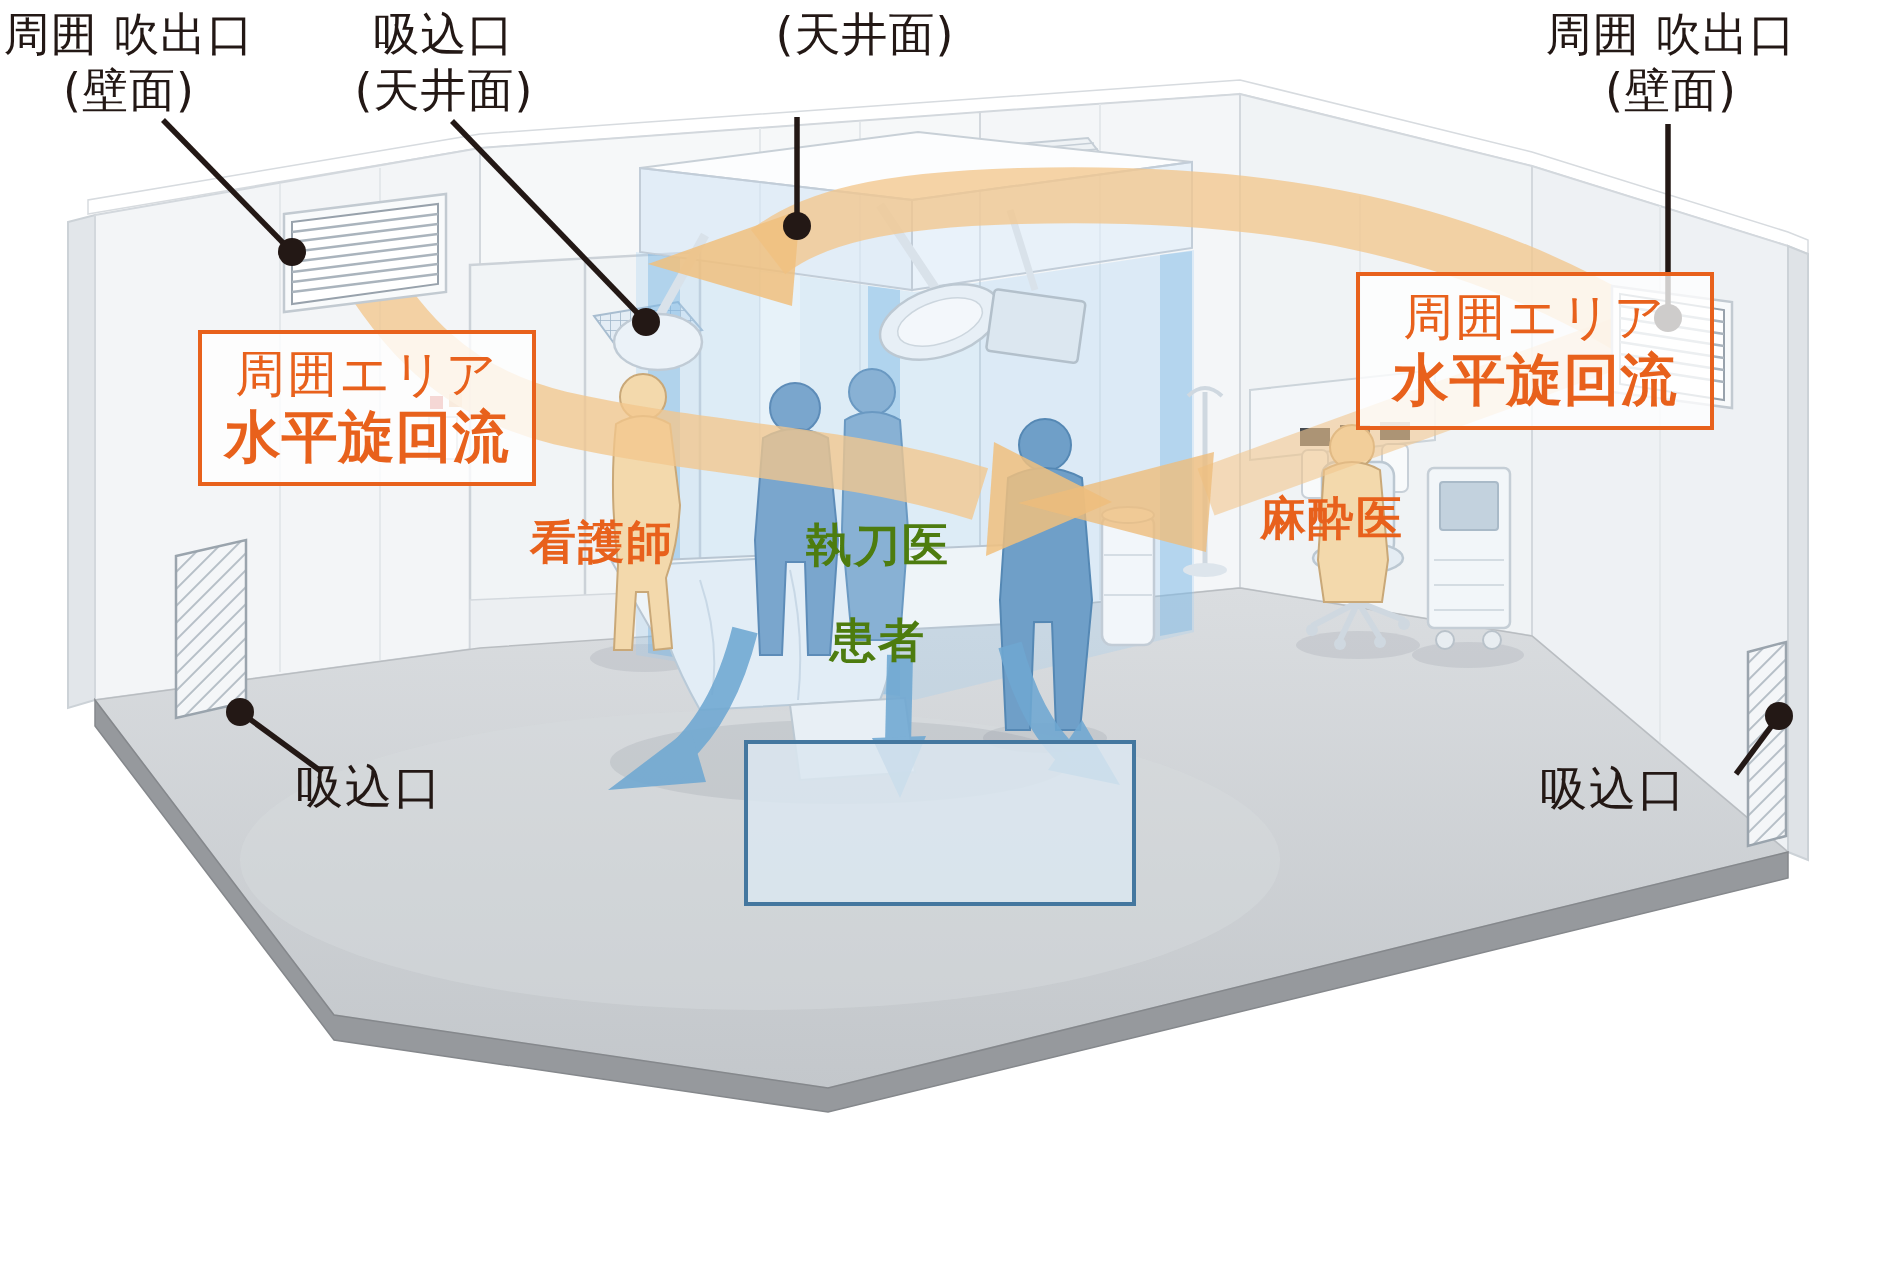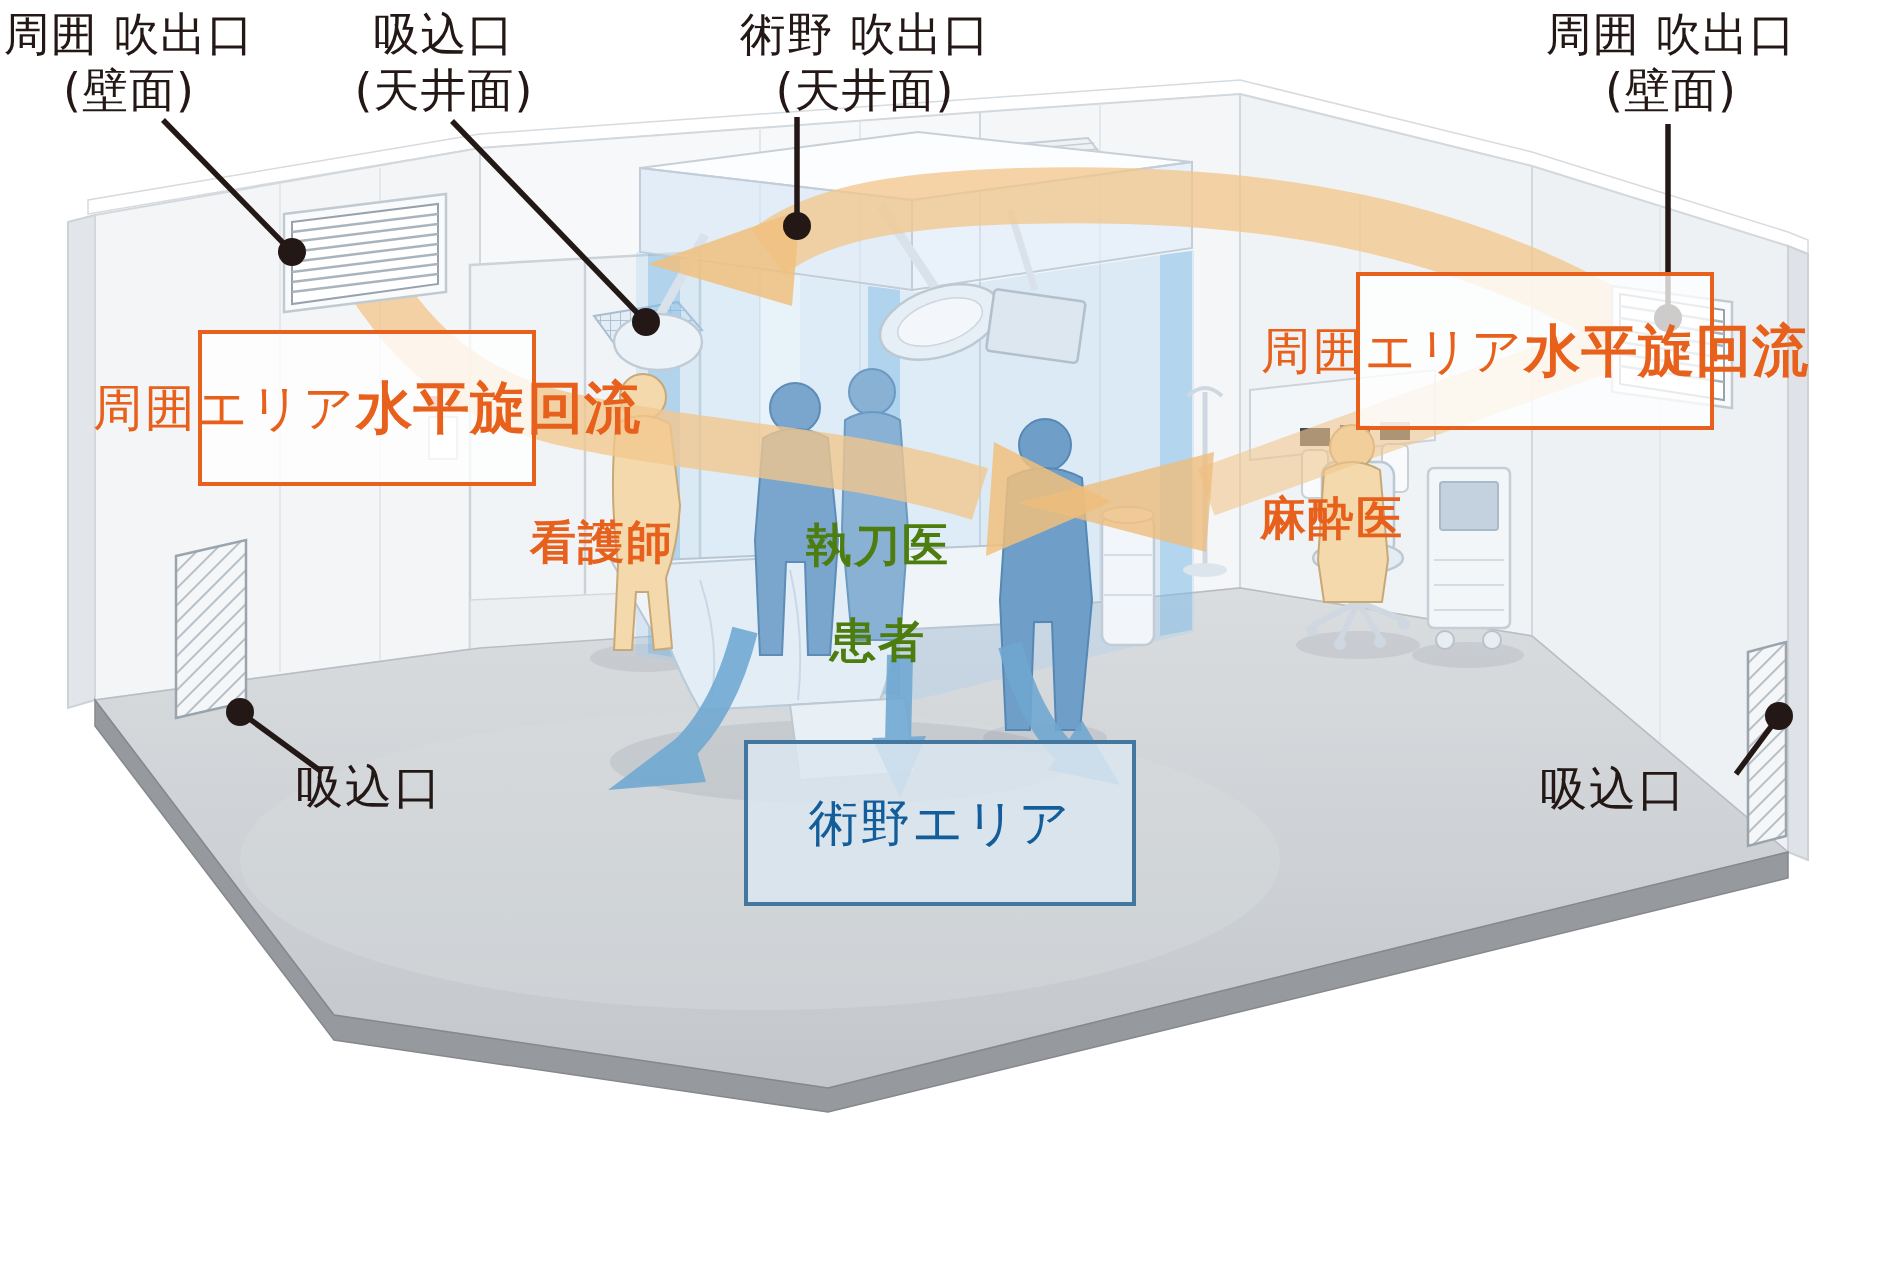--- a/index.html
+++ b/index.html
@@ -10,21 +10,21 @@
   #room-svg{position:absolute;left:0;top:0;width:1880px;height:1280px;}
   .callout{
     position:absolute;color:#231815;font-size:46px;font-weight:500;
     text-align:center;line-height:1.22;letter-spacing:1px;white-space:nowrap;
   }
   .callout span{display:block;}
   .intake-label{
     position:absolute;color:#231815;font-size:47px;font-weight:500;letter-spacing:2px;white-space:nowrap;
   }
   .flow-box{
-    position:absolute;display:flex;flex-direction:row;align-items:center;justify-content:center;
+    position:absolute;display:flex;flex-direction:column;align-items:center;justify-content:center;
     text-align:center;box-sizing:border-box;line-height:1.18;white-space:nowrap;
   }
   .flow-box .l1{display:block;font-size:50px;font-weight:500;letter-spacing:2px;}
   .flow-box .l2{display:block;font-size:56px;font-weight:800;letter-spacing:1px;}
   .box-orange{border:4px solid #e8611c;color:#e8611c;background:rgba(255,255,255,0.78);}
   .box-blue{border:4px solid #44779f;color:#135e9a;background:rgba(219,230,240,0.85);}
   .person-label{position:absolute;font-size:46px;font-weight:800;letter-spacing:2px;white-space:nowrap;}
   .person-orange{color:#e8611c;}
   .person-blue{color:#4d7c0f;}
 </style>
@@ -262,41 +262,39 @@
 
 <div class="callout" style="left:0px;top:6px;width:258px;">
   <span>周囲 吹出口</span>
   <span>(壁面)</span>
 </div>
 <div class="callout" style="left:330px;top:6px;width:228px;">
   <span>吸込口</span>
   <span>(天井面)</span>
 </div>
 <div class="callout" style="left:695px;top:6px;width:340px;">
-  <span>術野 吹出口</span>
   <span>(天井面)</span>
 </div>
 <div class="callout" style="left:1528px;top:6px;width:286px;">
   <span>周囲 吹出口</span>
   <span>(壁面)</span>
 </div>
 
 <div class="intake-label" style="left:296px;top:756px;">吸込口</div>
 <div class="intake-label" style="left:1540px;top:758px;">吸込口</div>
 
 <div class="flow-box box-orange" style="left:198px;top:330px;width:338px;height:156px;">
   <span class="l1">周囲エリア</span>
   <span class="l2">水平旋回流</span>
 </div>
 <div class="flow-box box-orange" style="left:1356px;top:272px;width:358px;height:158px;">
   <span class="l1">周囲エリア</span>
   <span class="l2">水平旋回流</span>
 </div>
 <div class="flow-box box-blue" style="left:744px;top:740px;width:392px;height:166px;">
-  <span class="l1">術野エリア</span>
 </div>
 
 <div class="person-label person-orange" style="left:530px;top:512px;">看護師</div>
 <div class="person-label person-blue" style="left:806px;top:515px;">執刀医</div>
 <div class="person-label person-blue" style="left:830px;top:600px;margin-top:10px;">患者</div>
 <div class="person-label person-orange" style="left:1260px;top:488px;">麻酔医</div>
 
 </div>
 
 </body></html>

